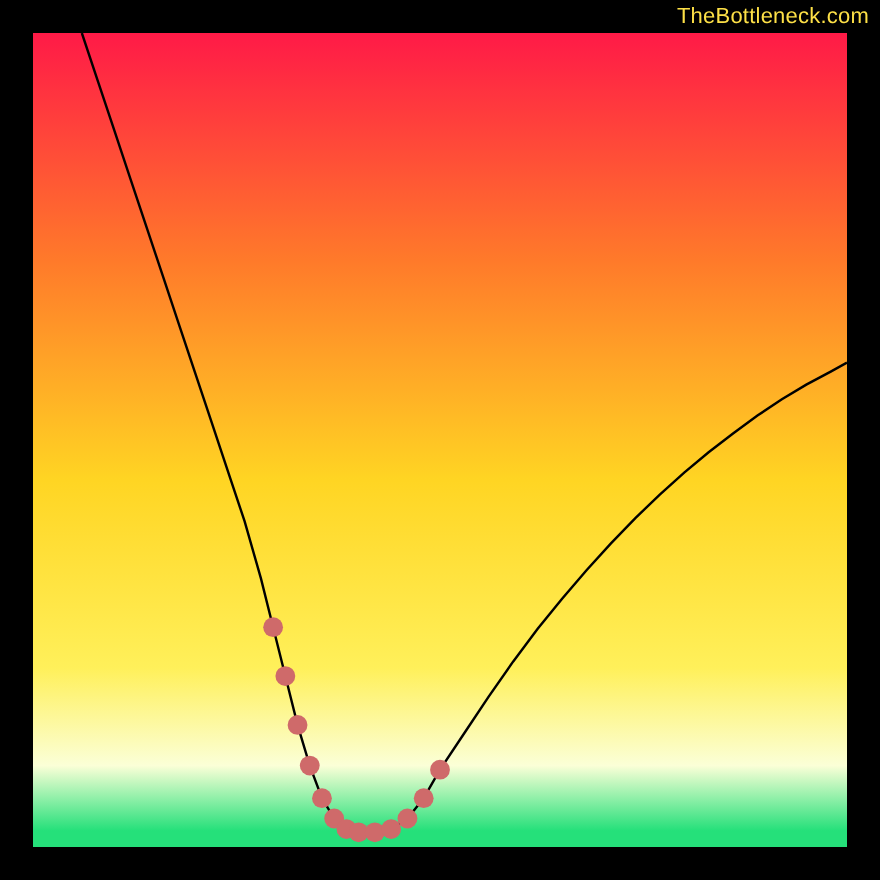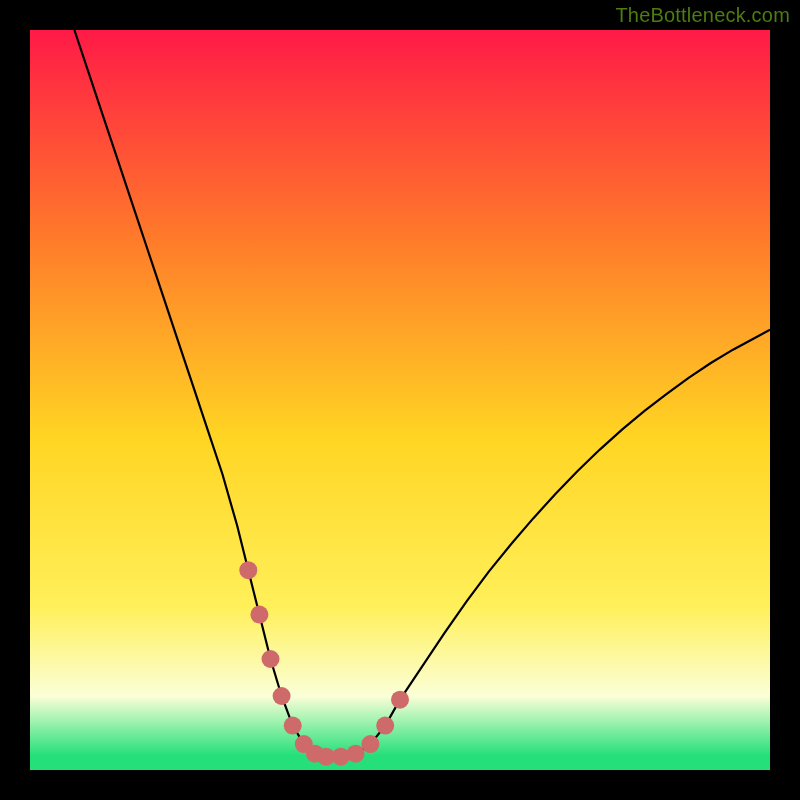--- a/index.html
+++ b/index.html
@@ -14,21 +14,21 @@
   .stage {
     position: relative;
     width: 800px;
     height: 800px;
     background: #000;
   }
   .watermark {
     position: absolute;
     top: 4px;
     right: 10px;
-    color: #4d7c0f;
+    color: #fde047;
     font-size: 20px;
     font-weight: 500;
     letter-spacing: 0.2px;
     z-index: 10;
   }
   .plot {
     position: absolute;
     left: 30px;
     top: 30px;
     width: 740px;

